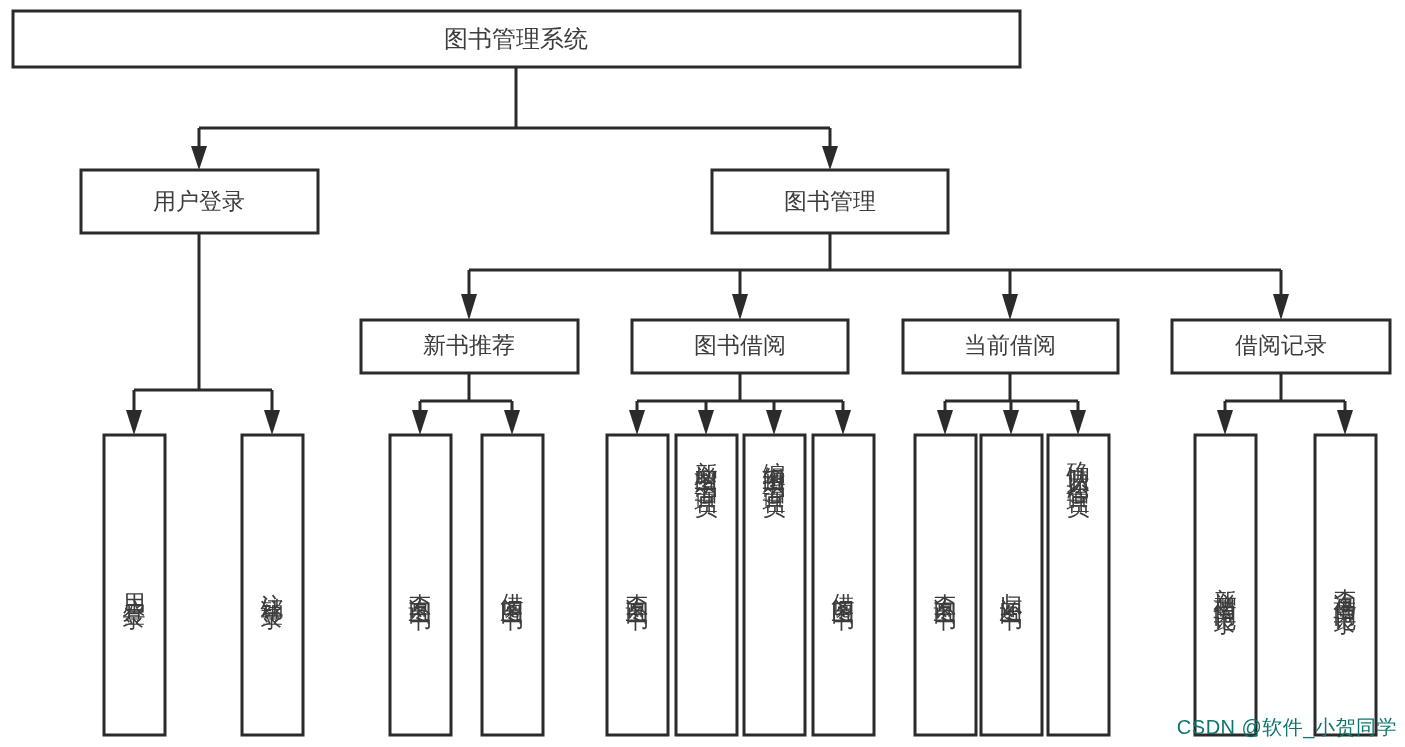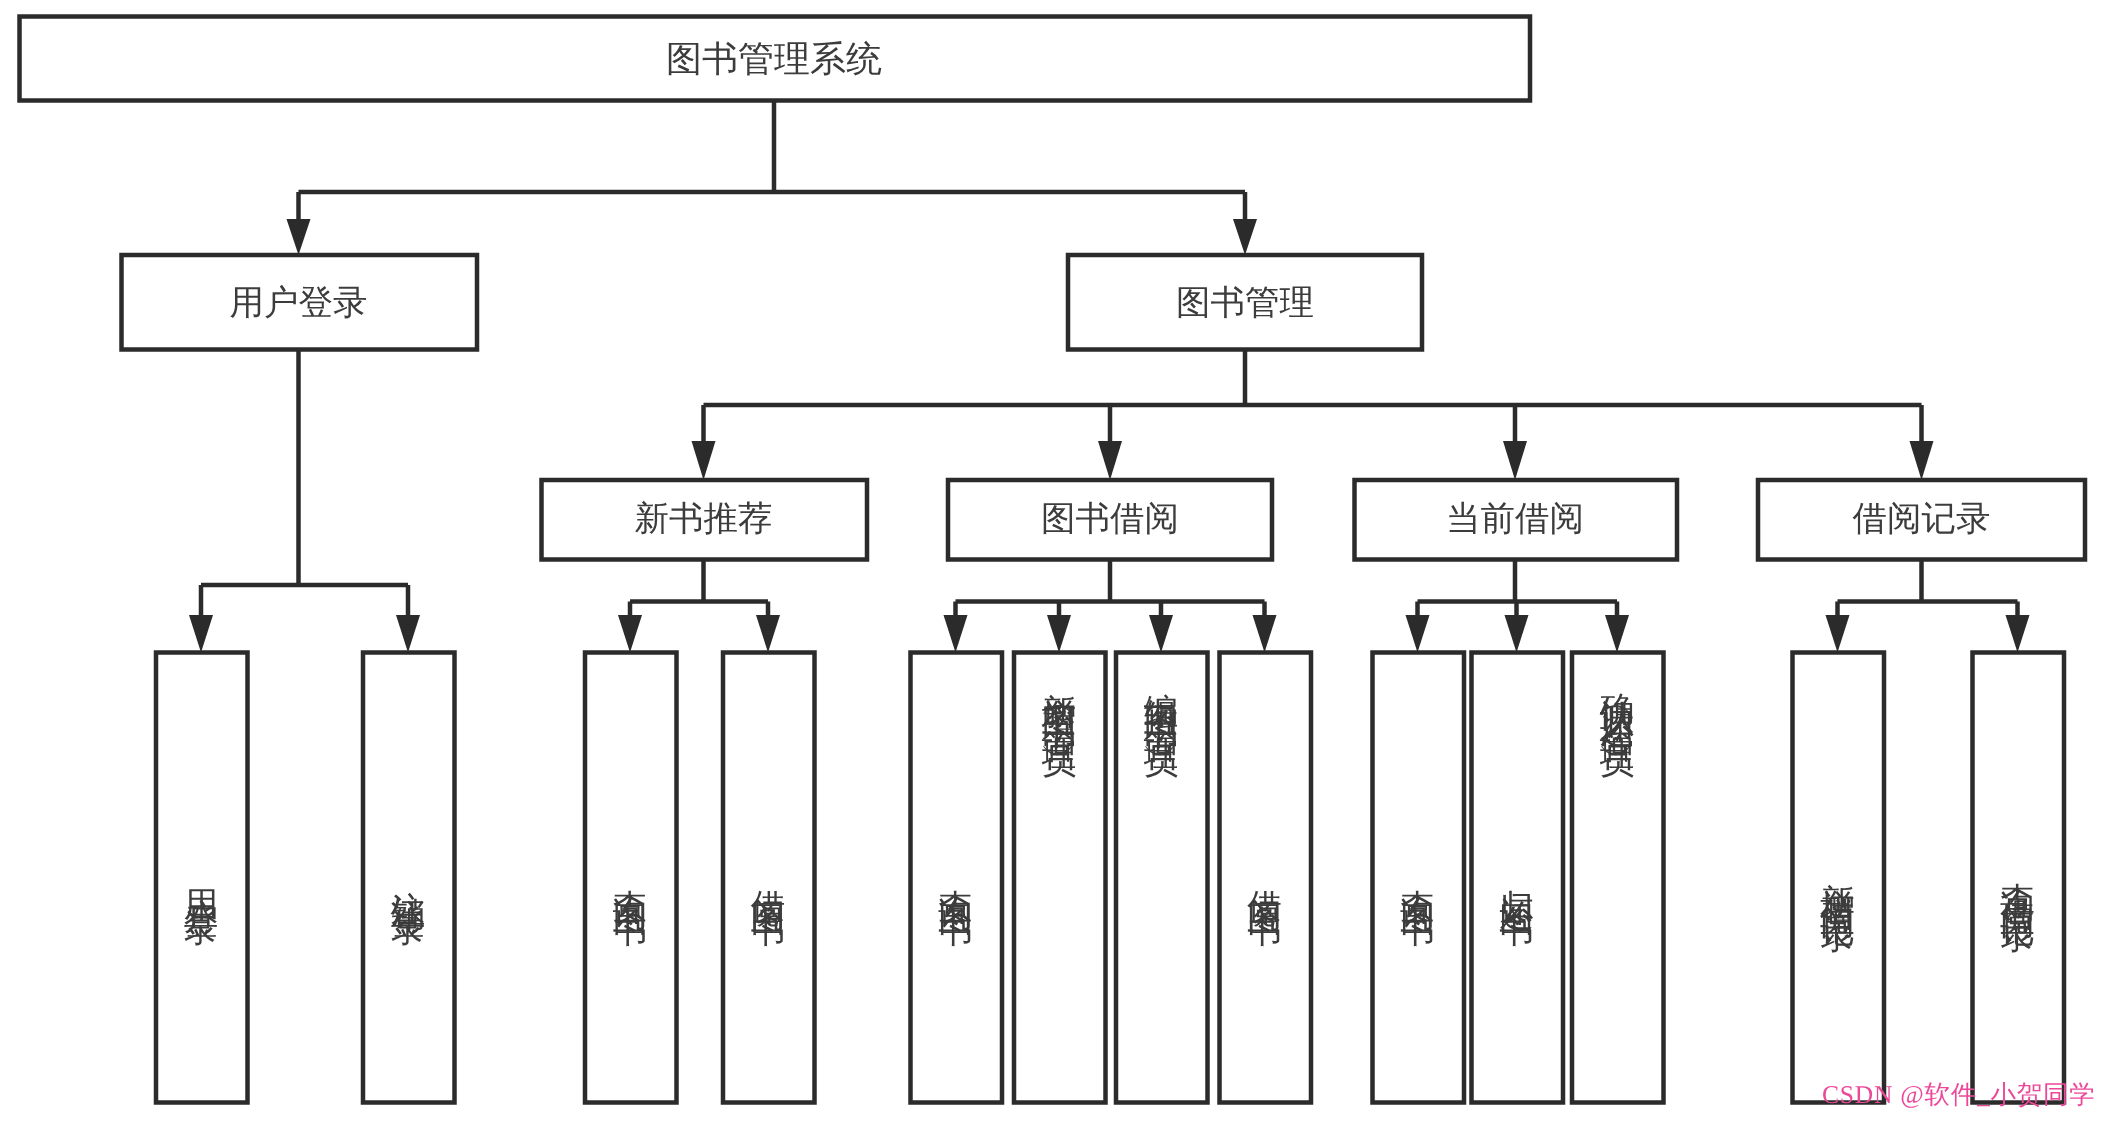--- a/index.html
+++ b/index.html
@@ -34,23 +34,23 @@
     display:flex;
     align-items:center;
     justify-content:center;
     white-space:nowrap;
     pointer-events:none;
   }
   .watermark{
     position:absolute;
     right:6px;
     bottom:6px;
-    font-family:Liberation Serif, serif;
-    font-size:17px;
-    color:#ec4899;
+    font-family:Liberation Sans, sans-serif;
+    font-size:20px;
+    color:#0f766e;
     letter-spacing:0.5px;
     white-space:nowrap;
   }
 </style>
 </head>
 <body>
 
 <div id="stage">
 
   <svg id="chart" viewBox="0 0 1405 747">

